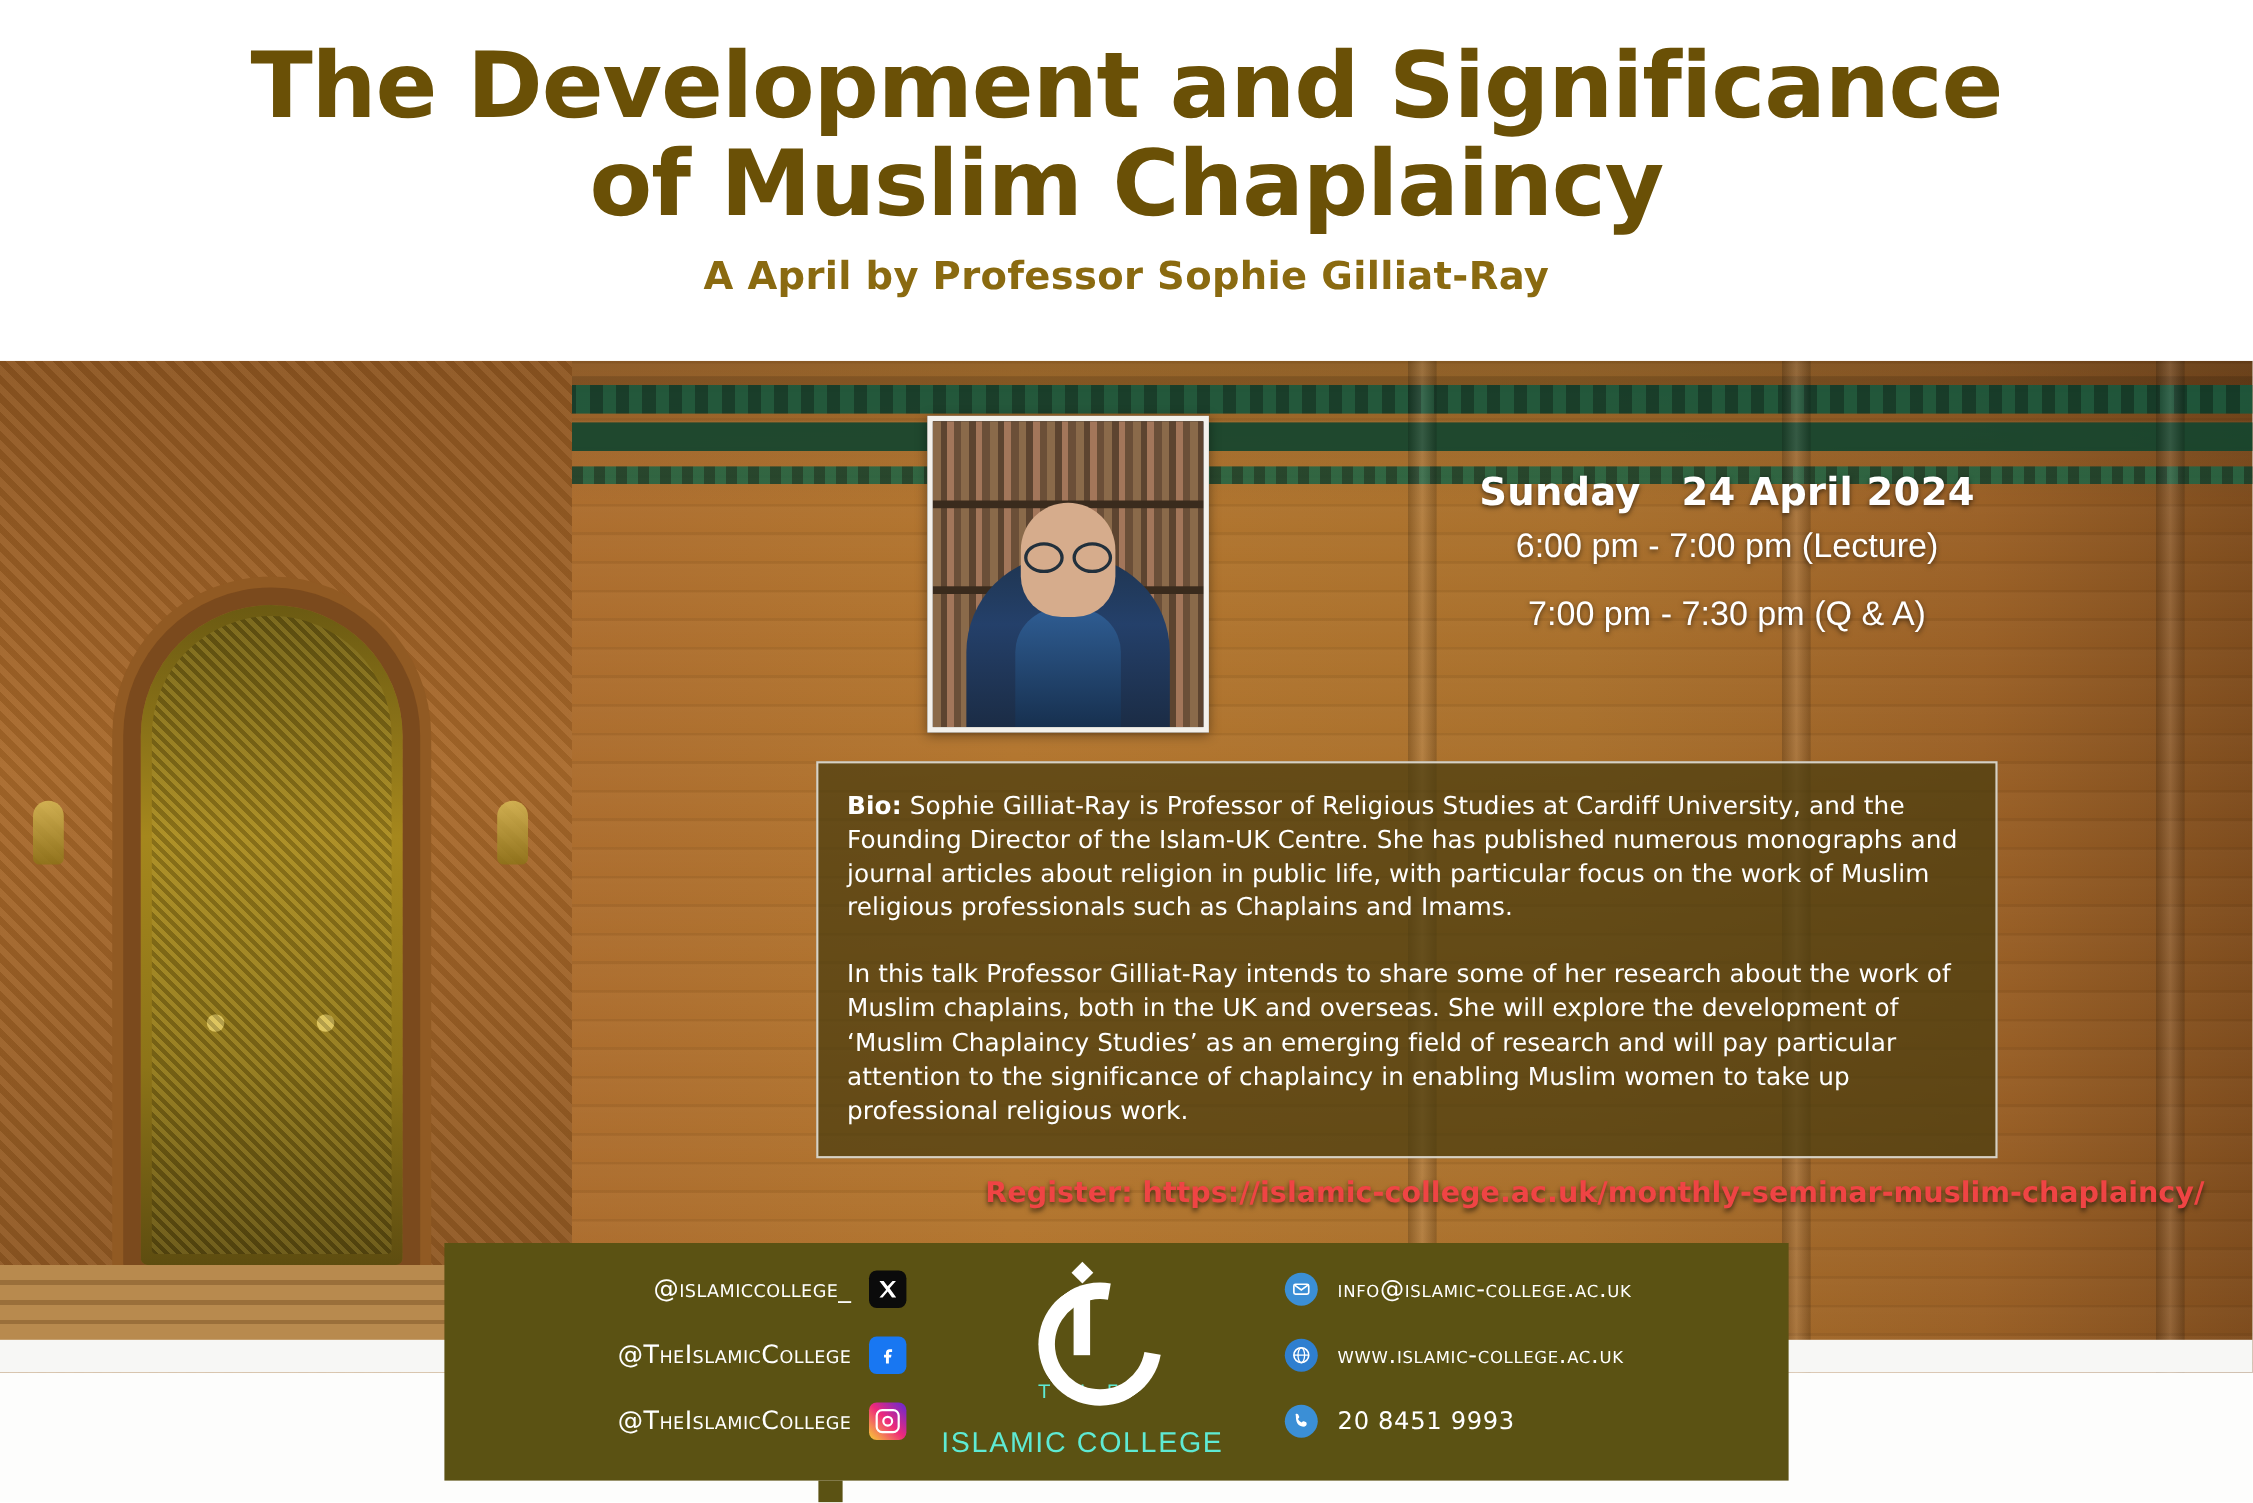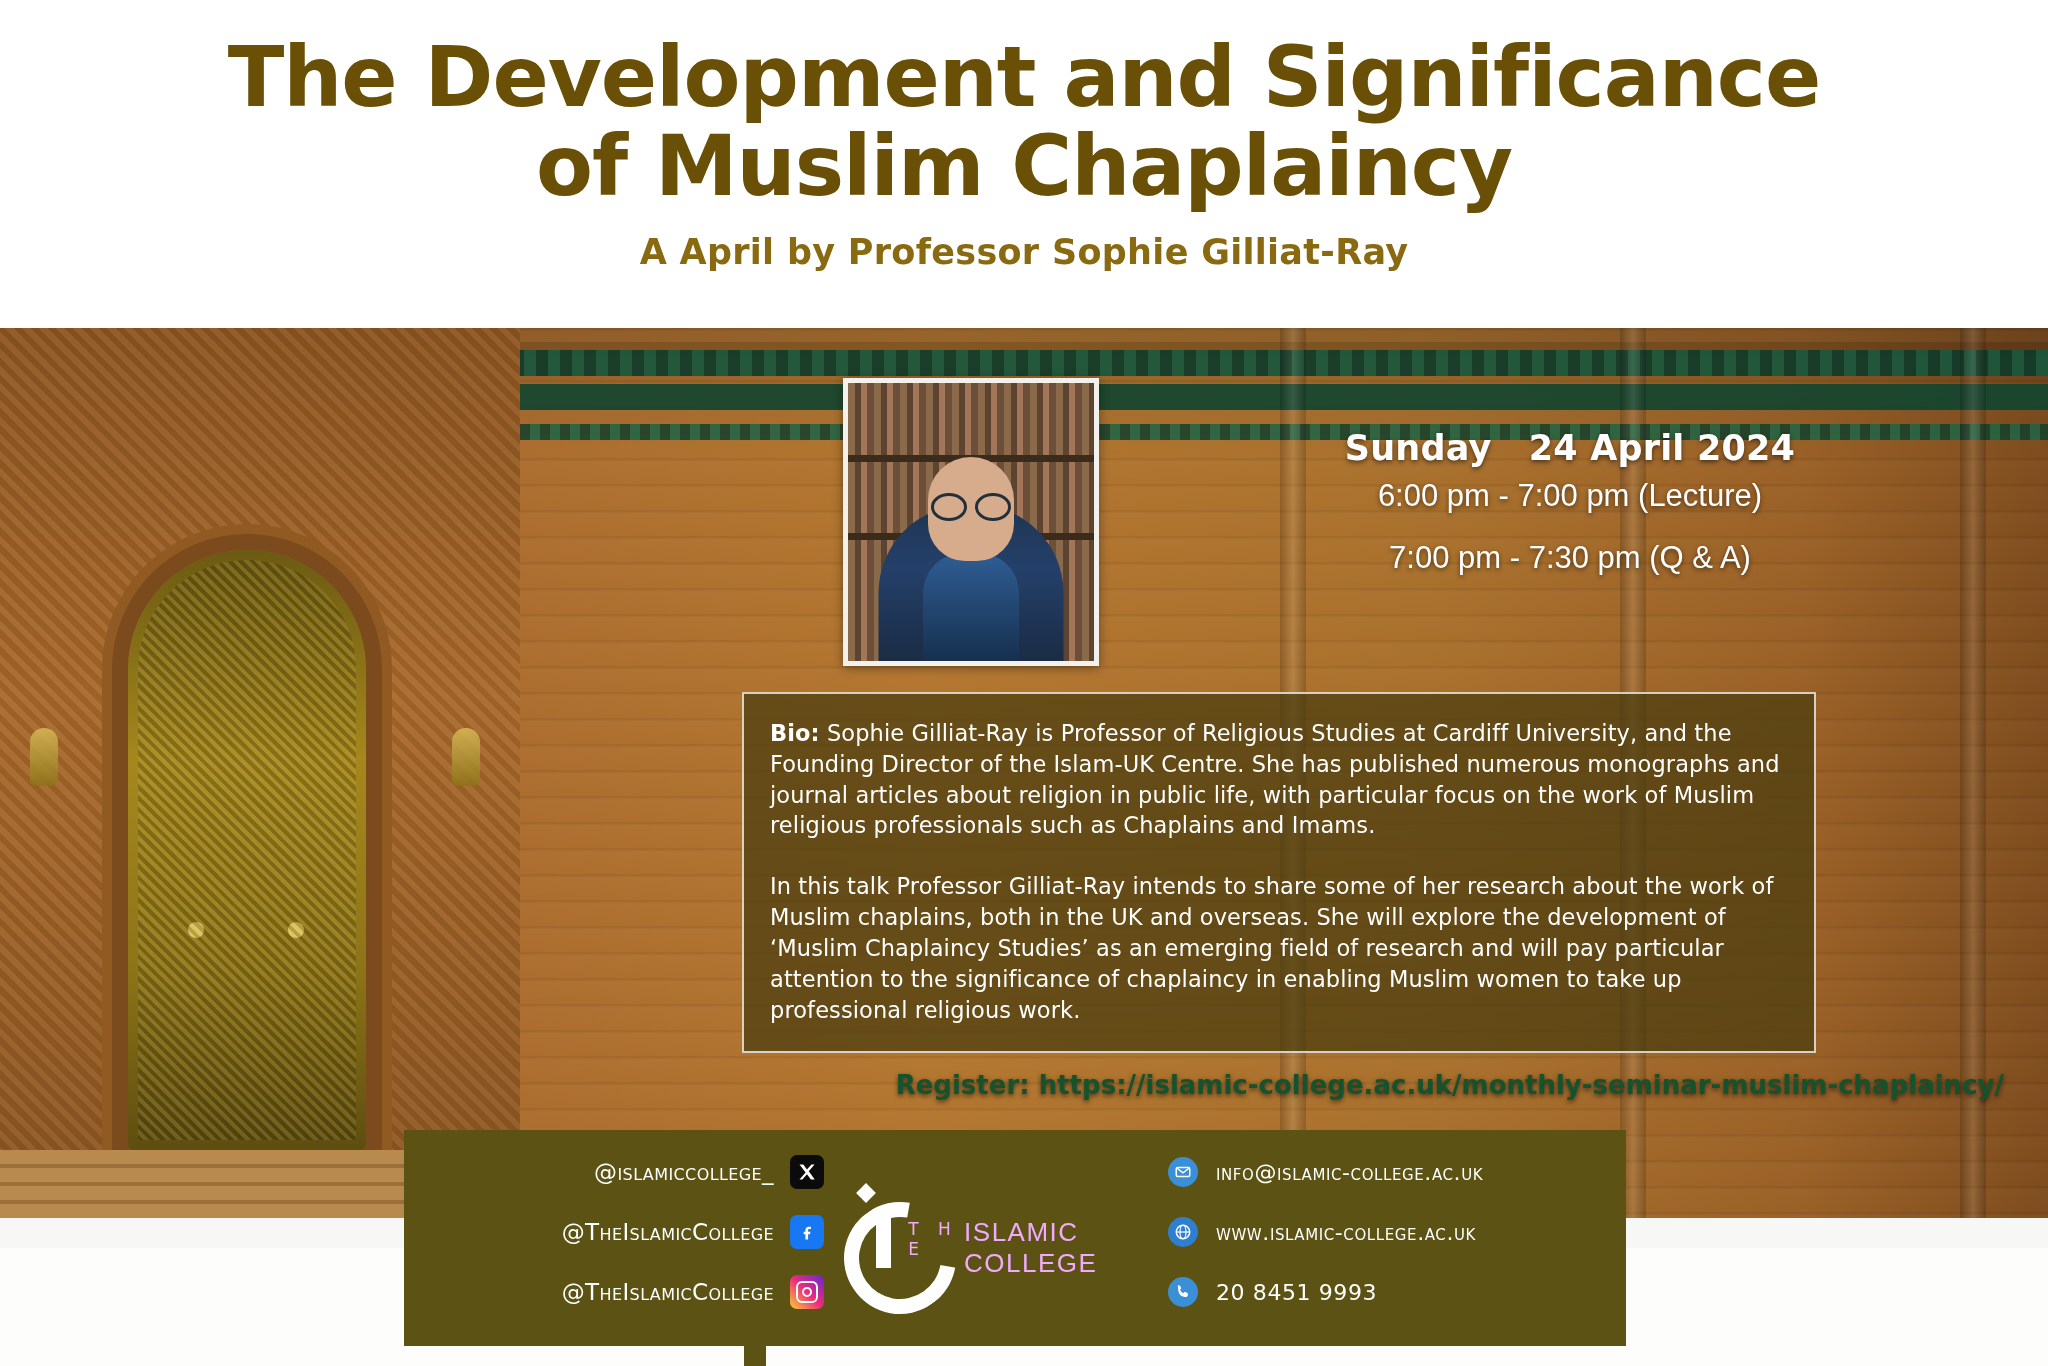--- a/index.html
+++ b/index.html
@@ -309,21 +309,21 @@
   }
   .bio p.second { margin-top: 30px; }
   .bio .label { font-weight: 700; }
 
   .register {
     position: absolute;
     left: 742px;
     top: 1070px;
     width: 1262px;
     text-align: right;
-    color: #14532d;
+    color: #ef4444;
     font-family: "DejaVu Sans", sans-serif;
     font-weight: 700;
     font-size: 26px;
     text-shadow: 0 2px 5px rgba(0,0,0,0.6);
     z-index: 4;
   }
 
   
   .footer {
     position: absolute;
@@ -385,24 +385,24 @@
     position: absolute;
     left: 4px; top: 4px;
     width: 6px; height: 6px;
     border: 2px solid #fff;
     border-radius: 50%;
   }
 
   .col-logo {
     width: 320px;
     display: flex;
-    flex-direction: row;
+    flex-direction: column;
     align-items: center;
     justify-content: space-between;
-    color: #f0abfc;
+    color: #5eead4;
   }
   .logo-mark {
     position: relative;
     width: 120px;
     height: 104px;
   }
   .logo-mark .dot {
     position: absolute;
     left: 50%; top: 0;
     transform: translateX(-50%) rotate(45deg);

